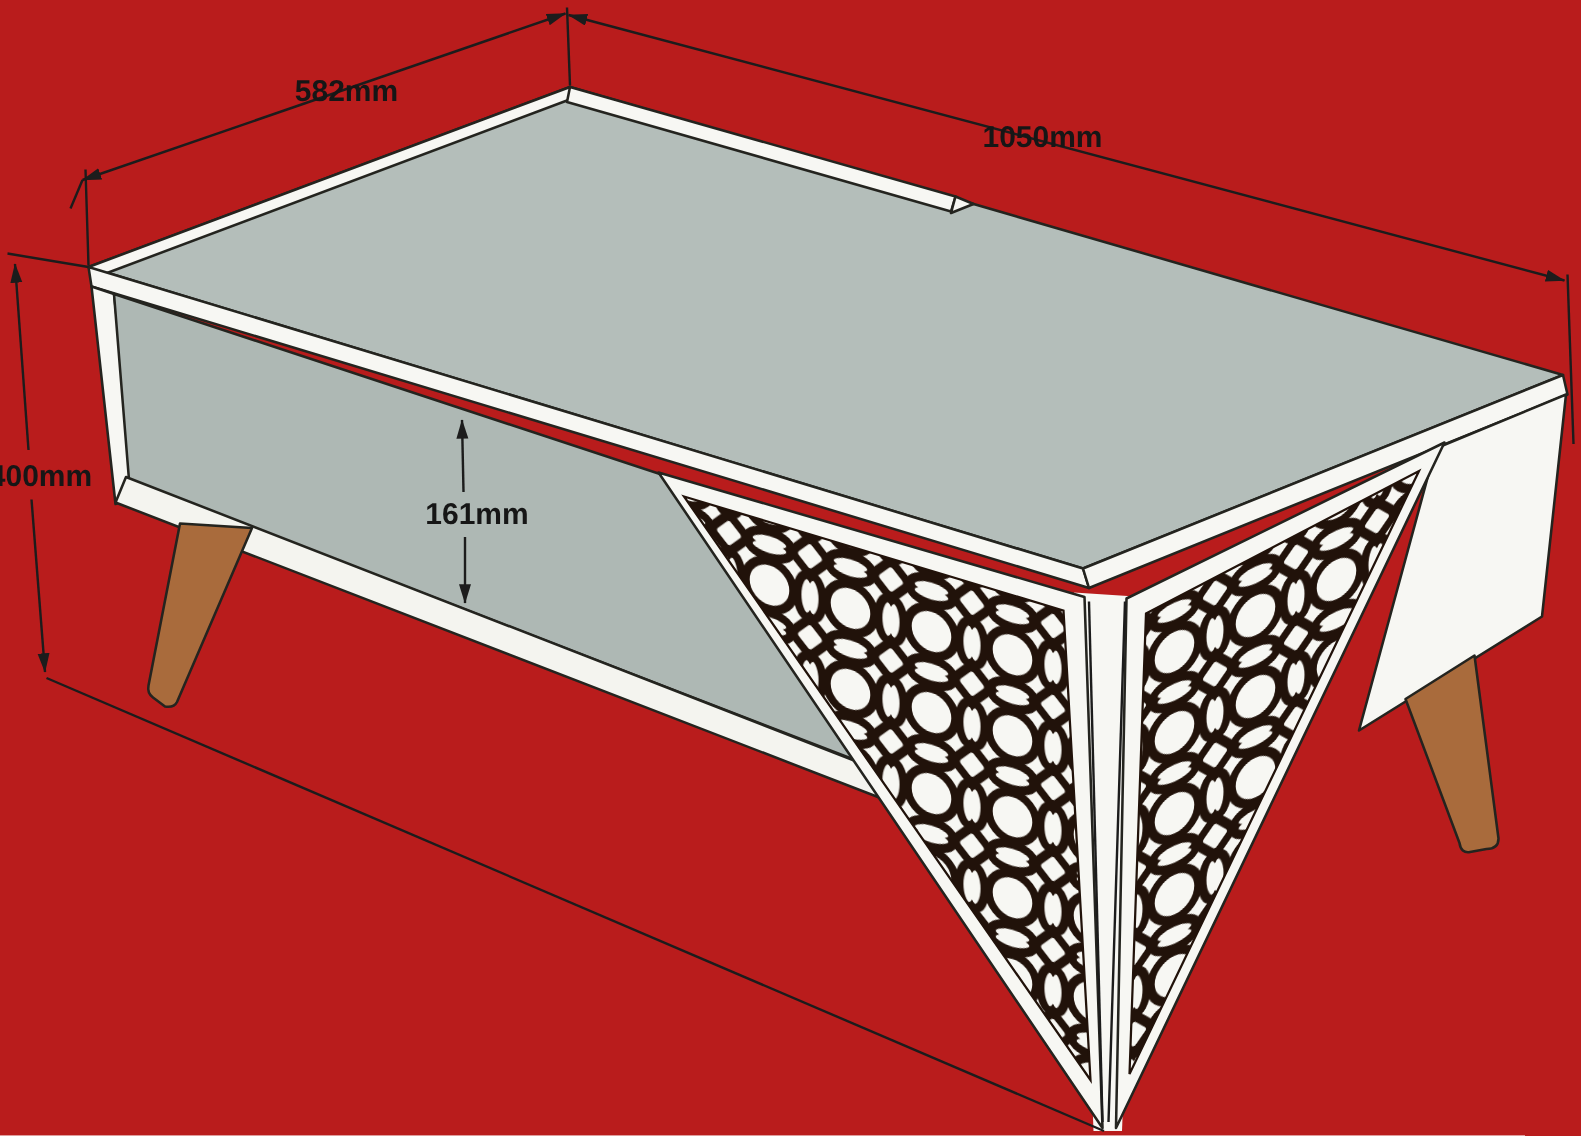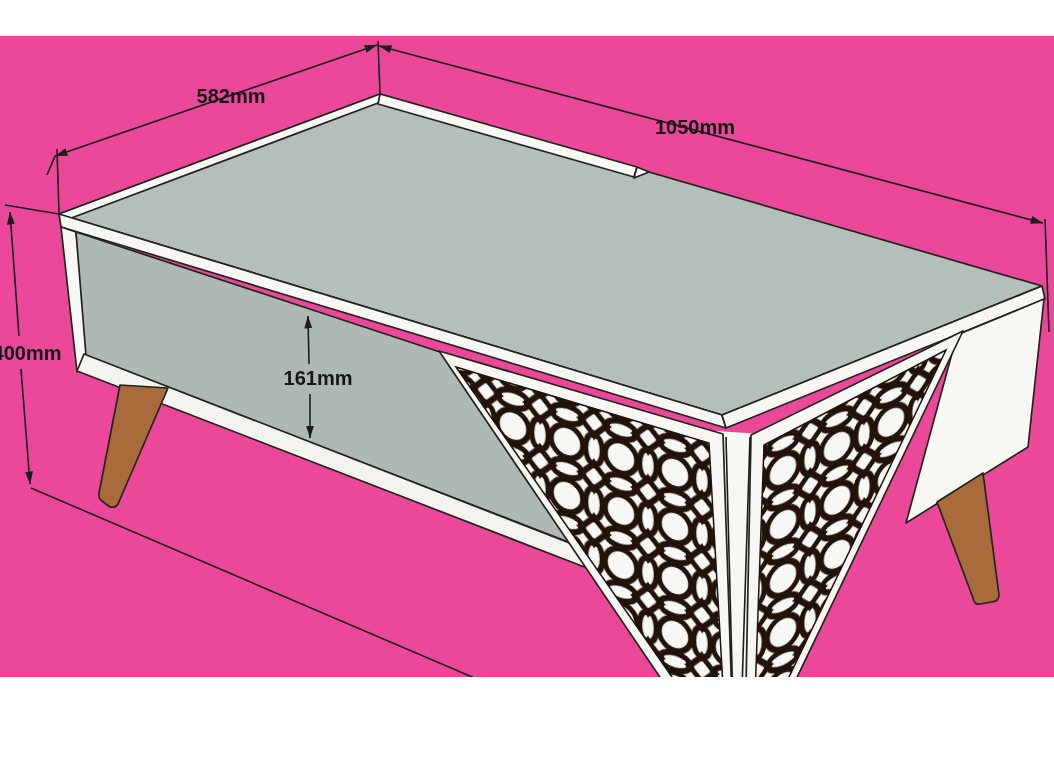--- a/index.html
+++ b/index.html
@@ -1,17 +1,17 @@
 <!DOCTYPE html>
 <html><head>
 <meta charset="utf-8">
 <style>
   html,body{margin:0;padding:0;background:#ffffff;}
-  .stage{position:relative;width:1054px;height:641px;background:#ec4899;overflow:hidden;
-         font-family:"Liberation Sans", sans-serif;margin-top:36px;}
+  .stage{position:relative;width:1054px;height:757px;background:#b91c1c;overflow:hidden;
+         font-family:"Liberation Sans", sans-serif;}
   svg{display:block;}
   text.dim{font-family:"Liberation Sans", sans-serif;font-weight:bold;font-size:20px;fill:#161616;}
   .ln{stroke:#1c1c1c;stroke-width:1.6;fill:none;}
   .edge{stroke:#24241f;stroke-width:1.7;stroke-linejoin:round;}
   .white{fill:#f7f7f3;}
 </style>
 </head>
 <body>
 
 <div class="stage">

